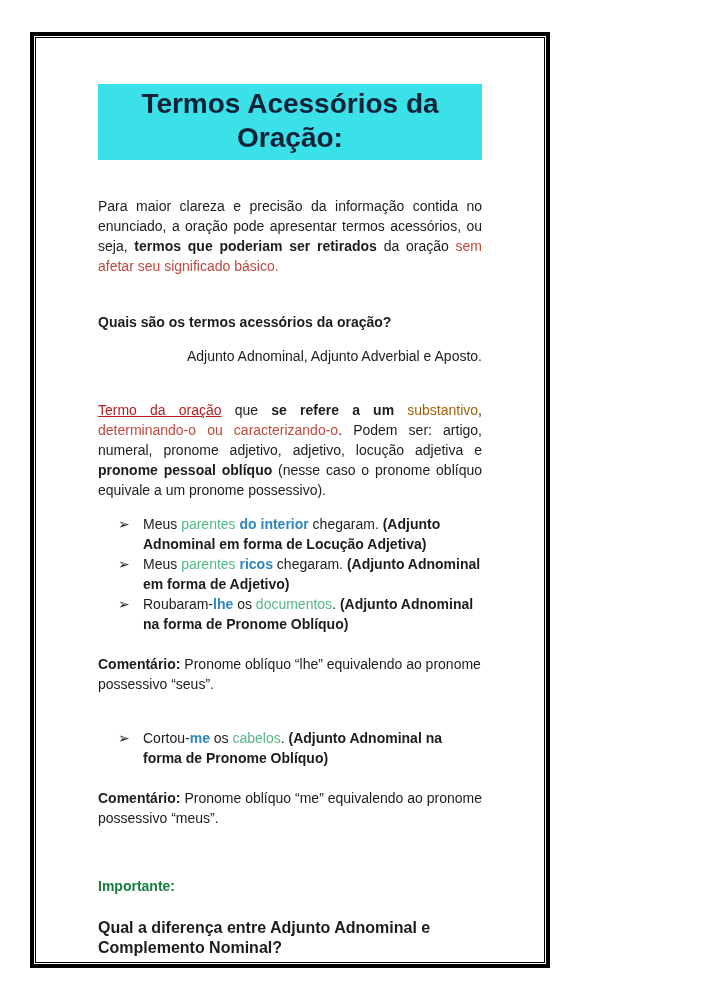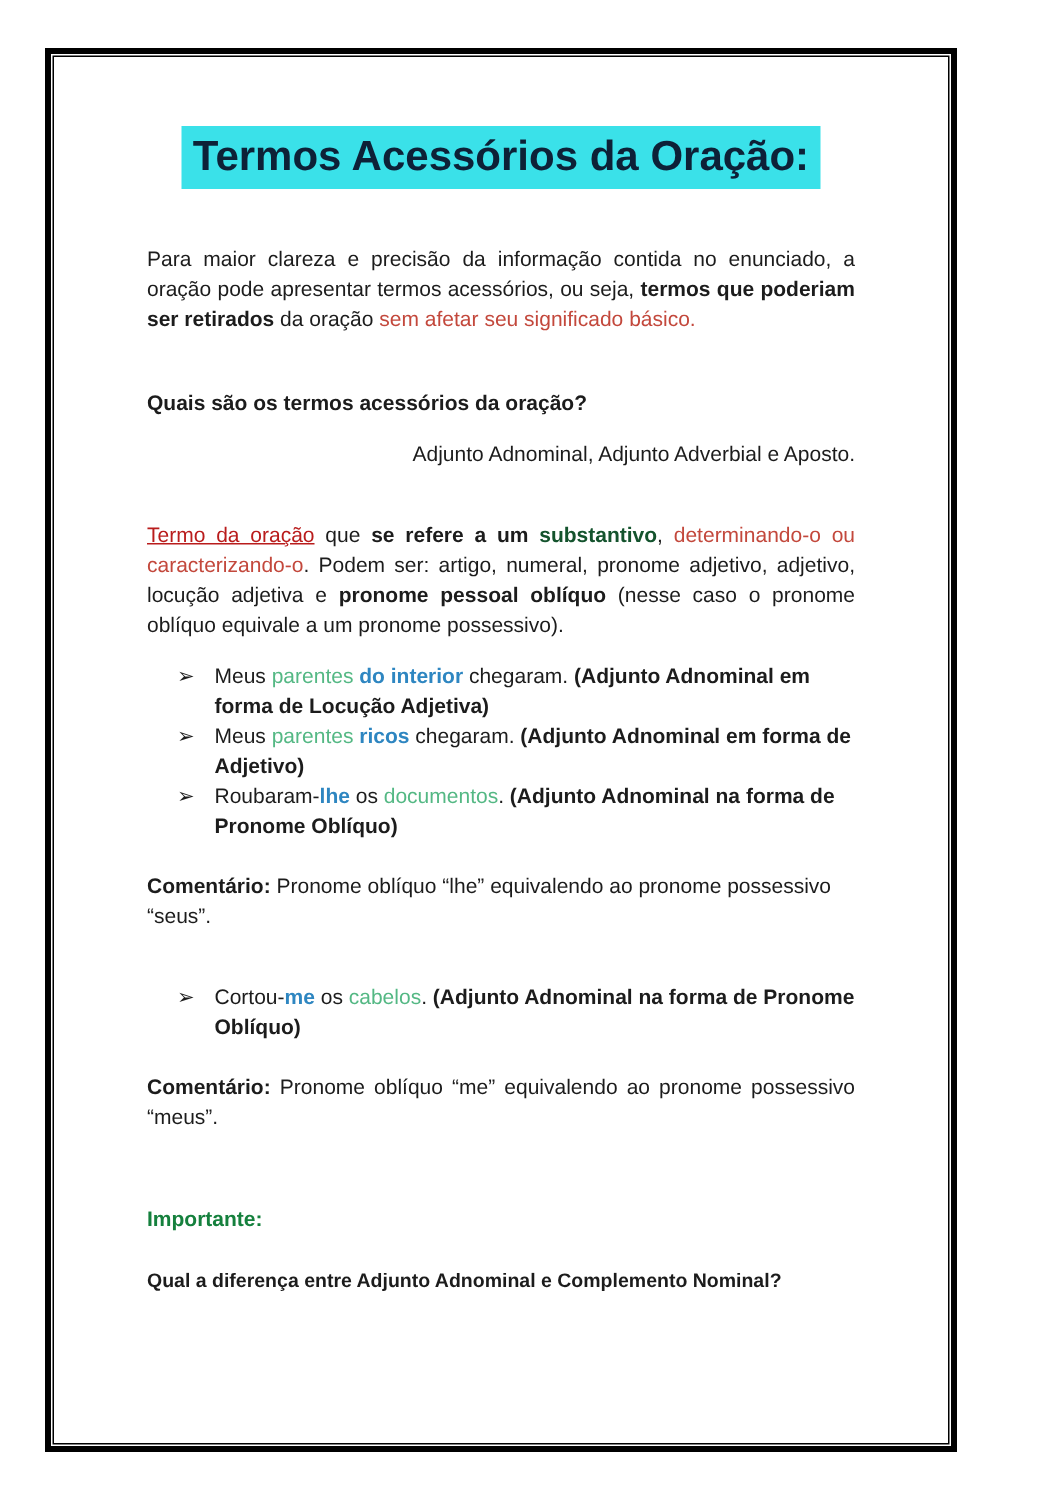--- a/index.html
+++ b/index.html
@@ -2,21 +2,21 @@
 <html><head>
 <meta charset="utf-8">
 <style>
   html,body{margin:0;padding:0;}
   body{
     width:707px;height:1000px;background:#ffffff;position:relative;
     font-family:"Liberation Sans","DejaVu Sans",sans-serif;
     color:#1c1c1c;
   }
   .page-frame{
-    position:absolute;left:30px;top:32px;width:608px;height:936px;
+    position:absolute;left:30px;top:32px;width:520px;height:936px;
     border:4px solid #000;box-sizing:border-box;background:#fff;
   }
   .page-frame-inner{
     position:absolute;inset:1px;border:1px solid #000;
     box-sizing:border-box;overflow:hidden;
   }
   .content{
     position:absolute;inset:0;padding:0 62px;box-sizing:border-box;
     font-size:14px;line-height:20px;
   }
@@ -24,35 +24,35 @@
   .title-highlight{
     display:inline-block;background:#3ae1e9;color:#0d2137;
     font-weight:bold;font-size:28px;line-height:34px;padding:3px 8px 5px 8px;
   }
   .p-justify{text-align:justify;}
   .mt-lg{margin-top:36px;}
   .mt-sm{margin-top:12px;text-align:right;}
   b,.bold{font-weight:bold;}
   .red{color:#c3483c;}
   .tealblue{color:#b91c1c;text-decoration:underline;}
-  .greenb{color:#14532d;font-weight:bold;}
+  .greenb{color:#a16207;font-weight:normal;}
   .green{color:#54b884;}
   .blueb{color:#2e86c1;font-weight:bold;}
   .heading{font-weight:bold;}
   .round-bullet{margin-top:34px;padding-left:22px;font-weight:bold;}
   .round-bullet .dot{display:inline-block;width:20px;}
   .definition{margin-top:34px;}
   .ex-list{margin-top:12px;}
   .ex-item{position:relative;padding-left:45px;margin-top:0;}
   .ex-item .marker{position:absolute;left:20px;top:0;}
   .ex-single{position:relative;padding-left:45px;margin-top:34px;}
   .ex-single .marker{position:absolute;left:20px;top:0;}
   .comment{margin-top:20px;}
   .importante{margin-top:48px;font-weight:bold;color:#15803d;}
-  .final-q{margin-top:22px;font-weight:bold;font-size:13px;}
+  .final-q{margin-top:22px;font-weight:bold;font-size:16px;}
 </style>
 </head>
 <body>
 
 <div class="page-frame">
   <div class="page-frame-inner">
     <div class="content">
 
       <div class="title-wrap">
         <span class="title-highlight">Termos Acessórios da Oração:</span>

